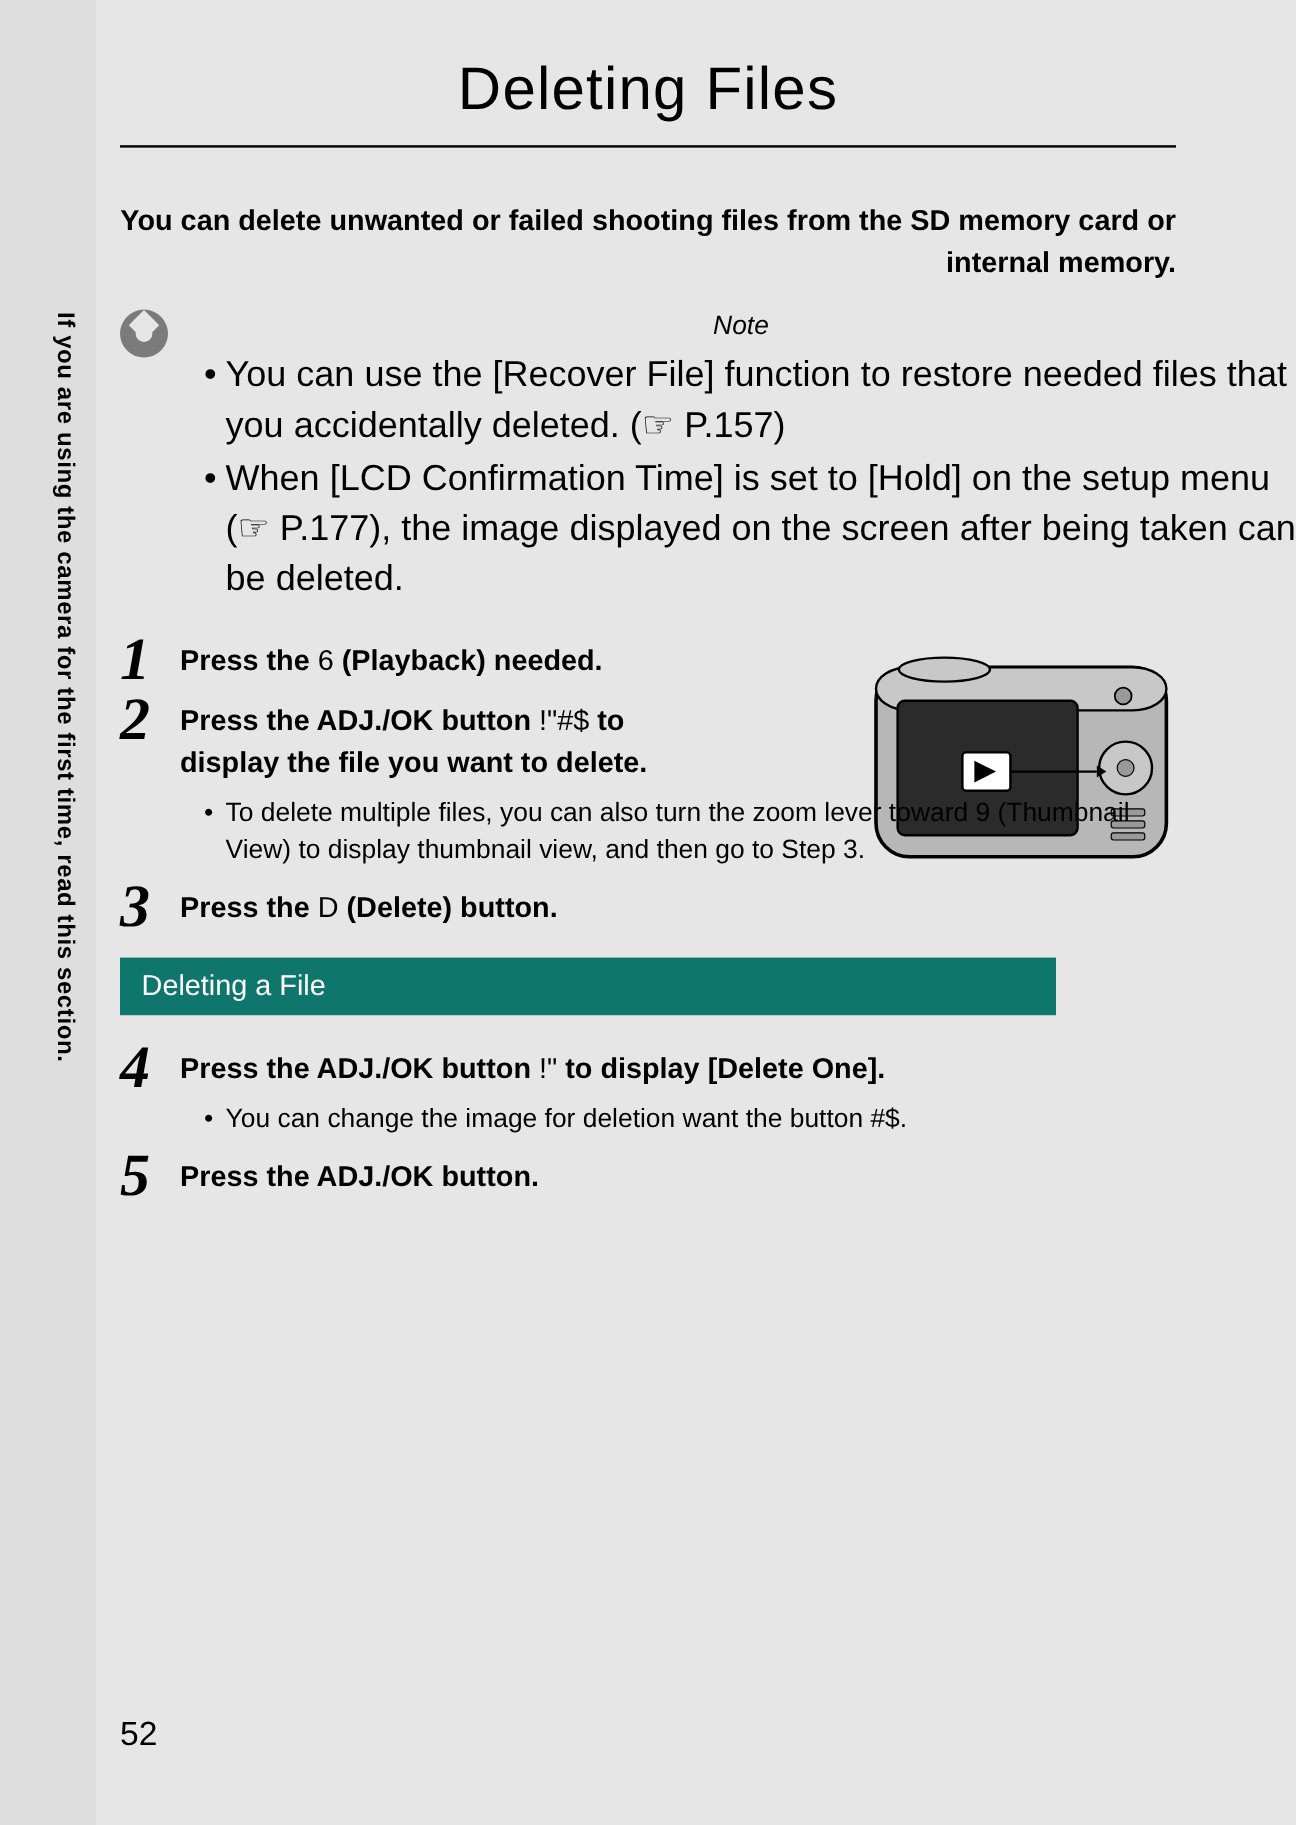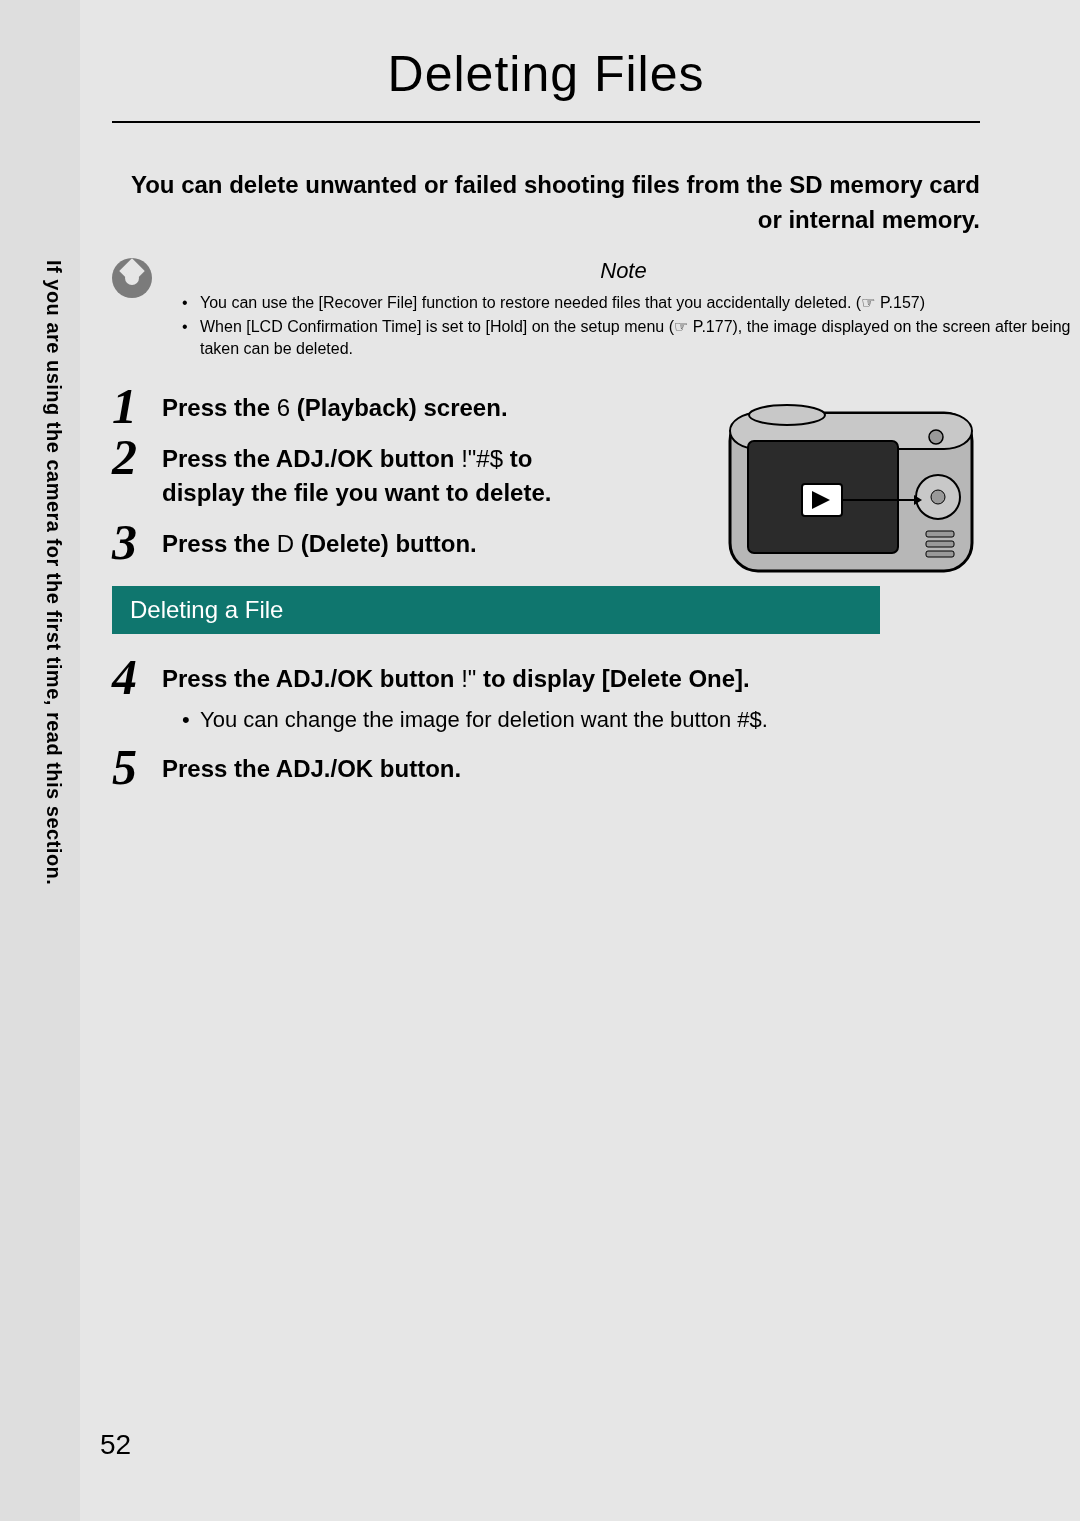--- a/index.html
+++ b/index.html
@@ -19,21 +19,20 @@
     width: 80px;
     height: 100%;
     background: #dedede;
   }
   .page {
     position: absolute;
     left: 100px;
     right: 0;
     top: 0;
     padding-right: 0;
-    margin-left: 12px;
   }
   .page-title {
     font-size: 50px;
     font-weight: 400;
     text-align: center;
     margin-top: 45px;
     padding-bottom: 18px;
     border-bottom: 2px solid #000;
     margin-right: 100px;
     letter-spacing: 1px;
@@ -98,21 +97,21 @@
     flex: 1;
     border-bottom: 2px dashed #333;
     margin-left: 8px;
     height: 1px;
     position: relative;
     top: -4px;
   }
   .note-list {
     margin-left: 70px;
     margin-top: 6px;
-    font-size: 16px;
+    font-size: 30px;
     line-height: 1.4;
     list-style: none;
   }
   .note-list li {
     position: relative;
     padding-left: 18px;
     margin-bottom: 2px;
   }
   .note-list li::before {
     content: "•";
@@ -243,29 +242,34 @@
         <rect x="80" y="93" width="40" height="32" rx="3" fill="#fff" stroke="#000" stroke-width="2"></rect>
         <polygon points="90,100 90,118 108,109" fill="#000"></polygon>
         <line x1="120" y1="109" x2="192" y2="109" stroke="#000" stroke-width="2"></line>
         <polygon points="192,104 192,114 200,109" fill="#000"></polygon>
       </svg>
     </div>
 
     <div class="step step1-wrap">
       <span class="step-num">1</span>
       <p class="step-head">
-        <span>Press the </span><span class="normal">6</span><span> (Playback) screen.</span>
+        <span>Press the </span><span class="normal">6</span><span> (Playback) needed.</span>
       </p>
     </div>
 
     <div class="step step2-wrap">
       <span class="step-num">2</span>
       <p class="step-head">
         <span>Press the ADJ./OK button </span><span class="normal">!"#$</span><span> to display the file you want to delete.</span>
       </p>
+      <ul class="step-sub">
+        <li>
+          <span>To delete multiple files, you can also turn the zoom lever toward </span><span>9</span><span> (Thumbnail View) to display thumbnail view, and then go to Step 3.</span>
+        </li>
+      </ul>
     </div>
 
     <div class="step">
       <span class="step-num">3</span>
       <p class="step-head">
         <span>Press the </span><span class="normal">D</span><span> (Delete) button.</span>
       </p>
     </div>
 
     <div class="section-bar">Deleting a File</div>

